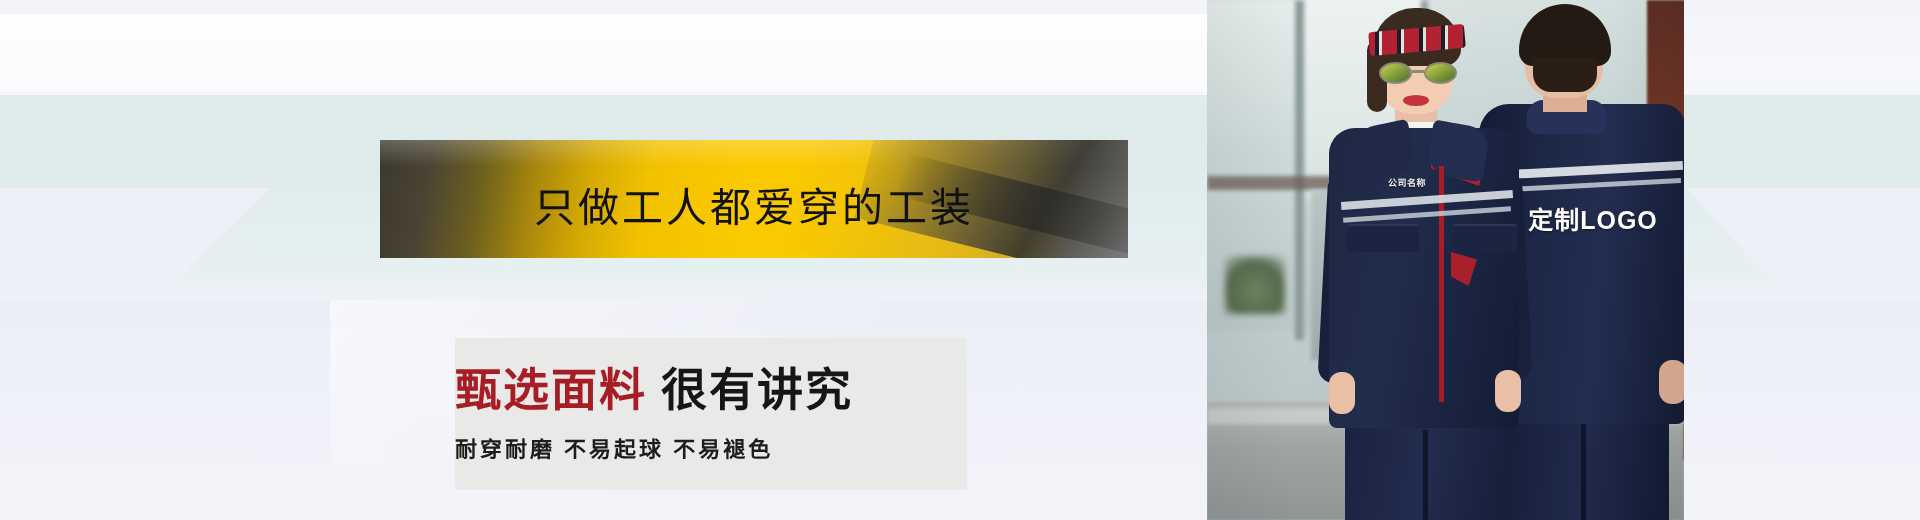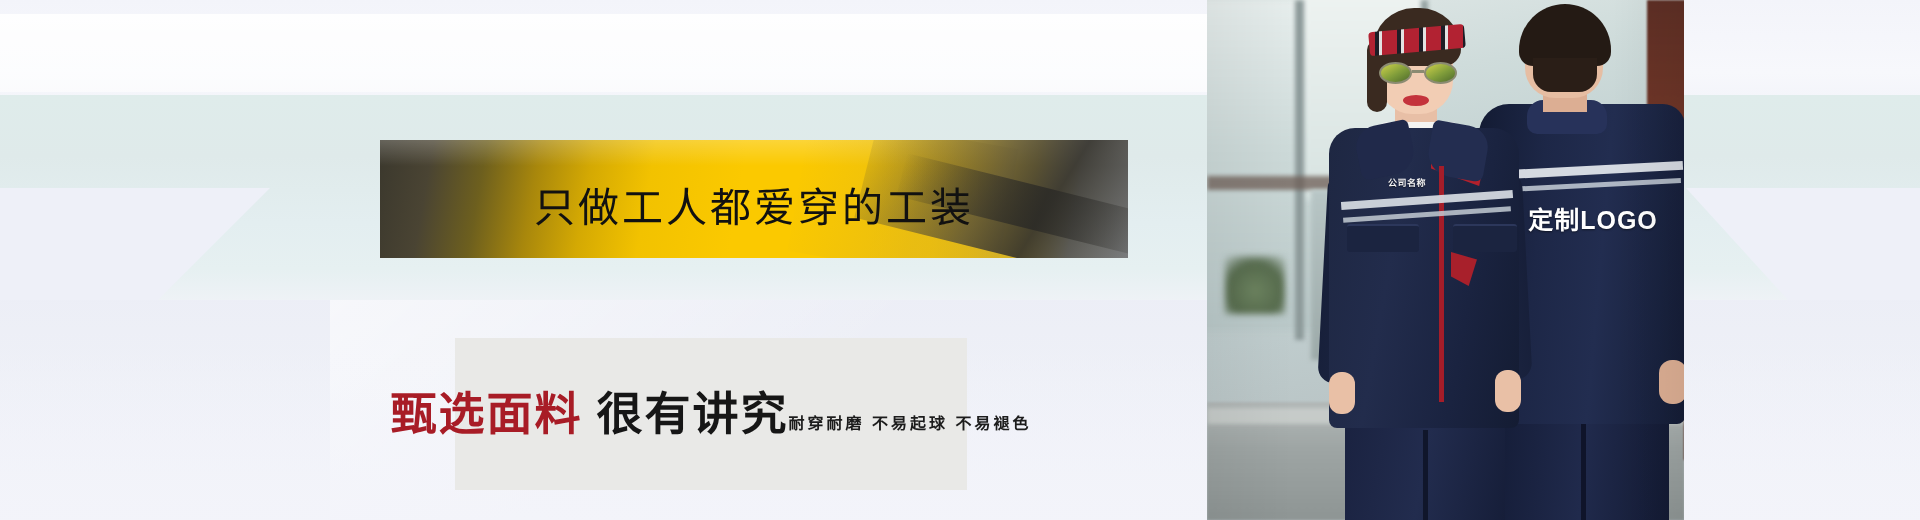--- a/index.html
+++ b/index.html
@@ -191,38 +191,37 @@
 
   
   .grey-panel {
     position: absolute;
     left: 455px;
     top: 338px;
     width: 512px;
     height: 152px;
     background: #e9e9e7;
     display: flex;
-    flex-direction: row;
-    align-items: center;
+    flex-direction: column;
     justify-content: center;
   }
 
   .panel-heading {
     font-size: 46px;
     line-height: 1.1;
     font-weight: 700;
     letter-spacing: 2px;
     white-space: nowrap;
   }
   .panel-heading .accent { color: #a81c26; }
   .panel-heading .plain  { color: #161616; margin-left: 14px; }
 
   .panel-subheading {
     margin-top: 16px;
-    font-size: 16px;
+    font-size: 22px;
     font-weight: 700;
     letter-spacing: 3px;
     color: #1c1c1c;
     white-space: nowrap;
   }
 
   
   .photo {
     position: absolute;
     left: 1207px;

